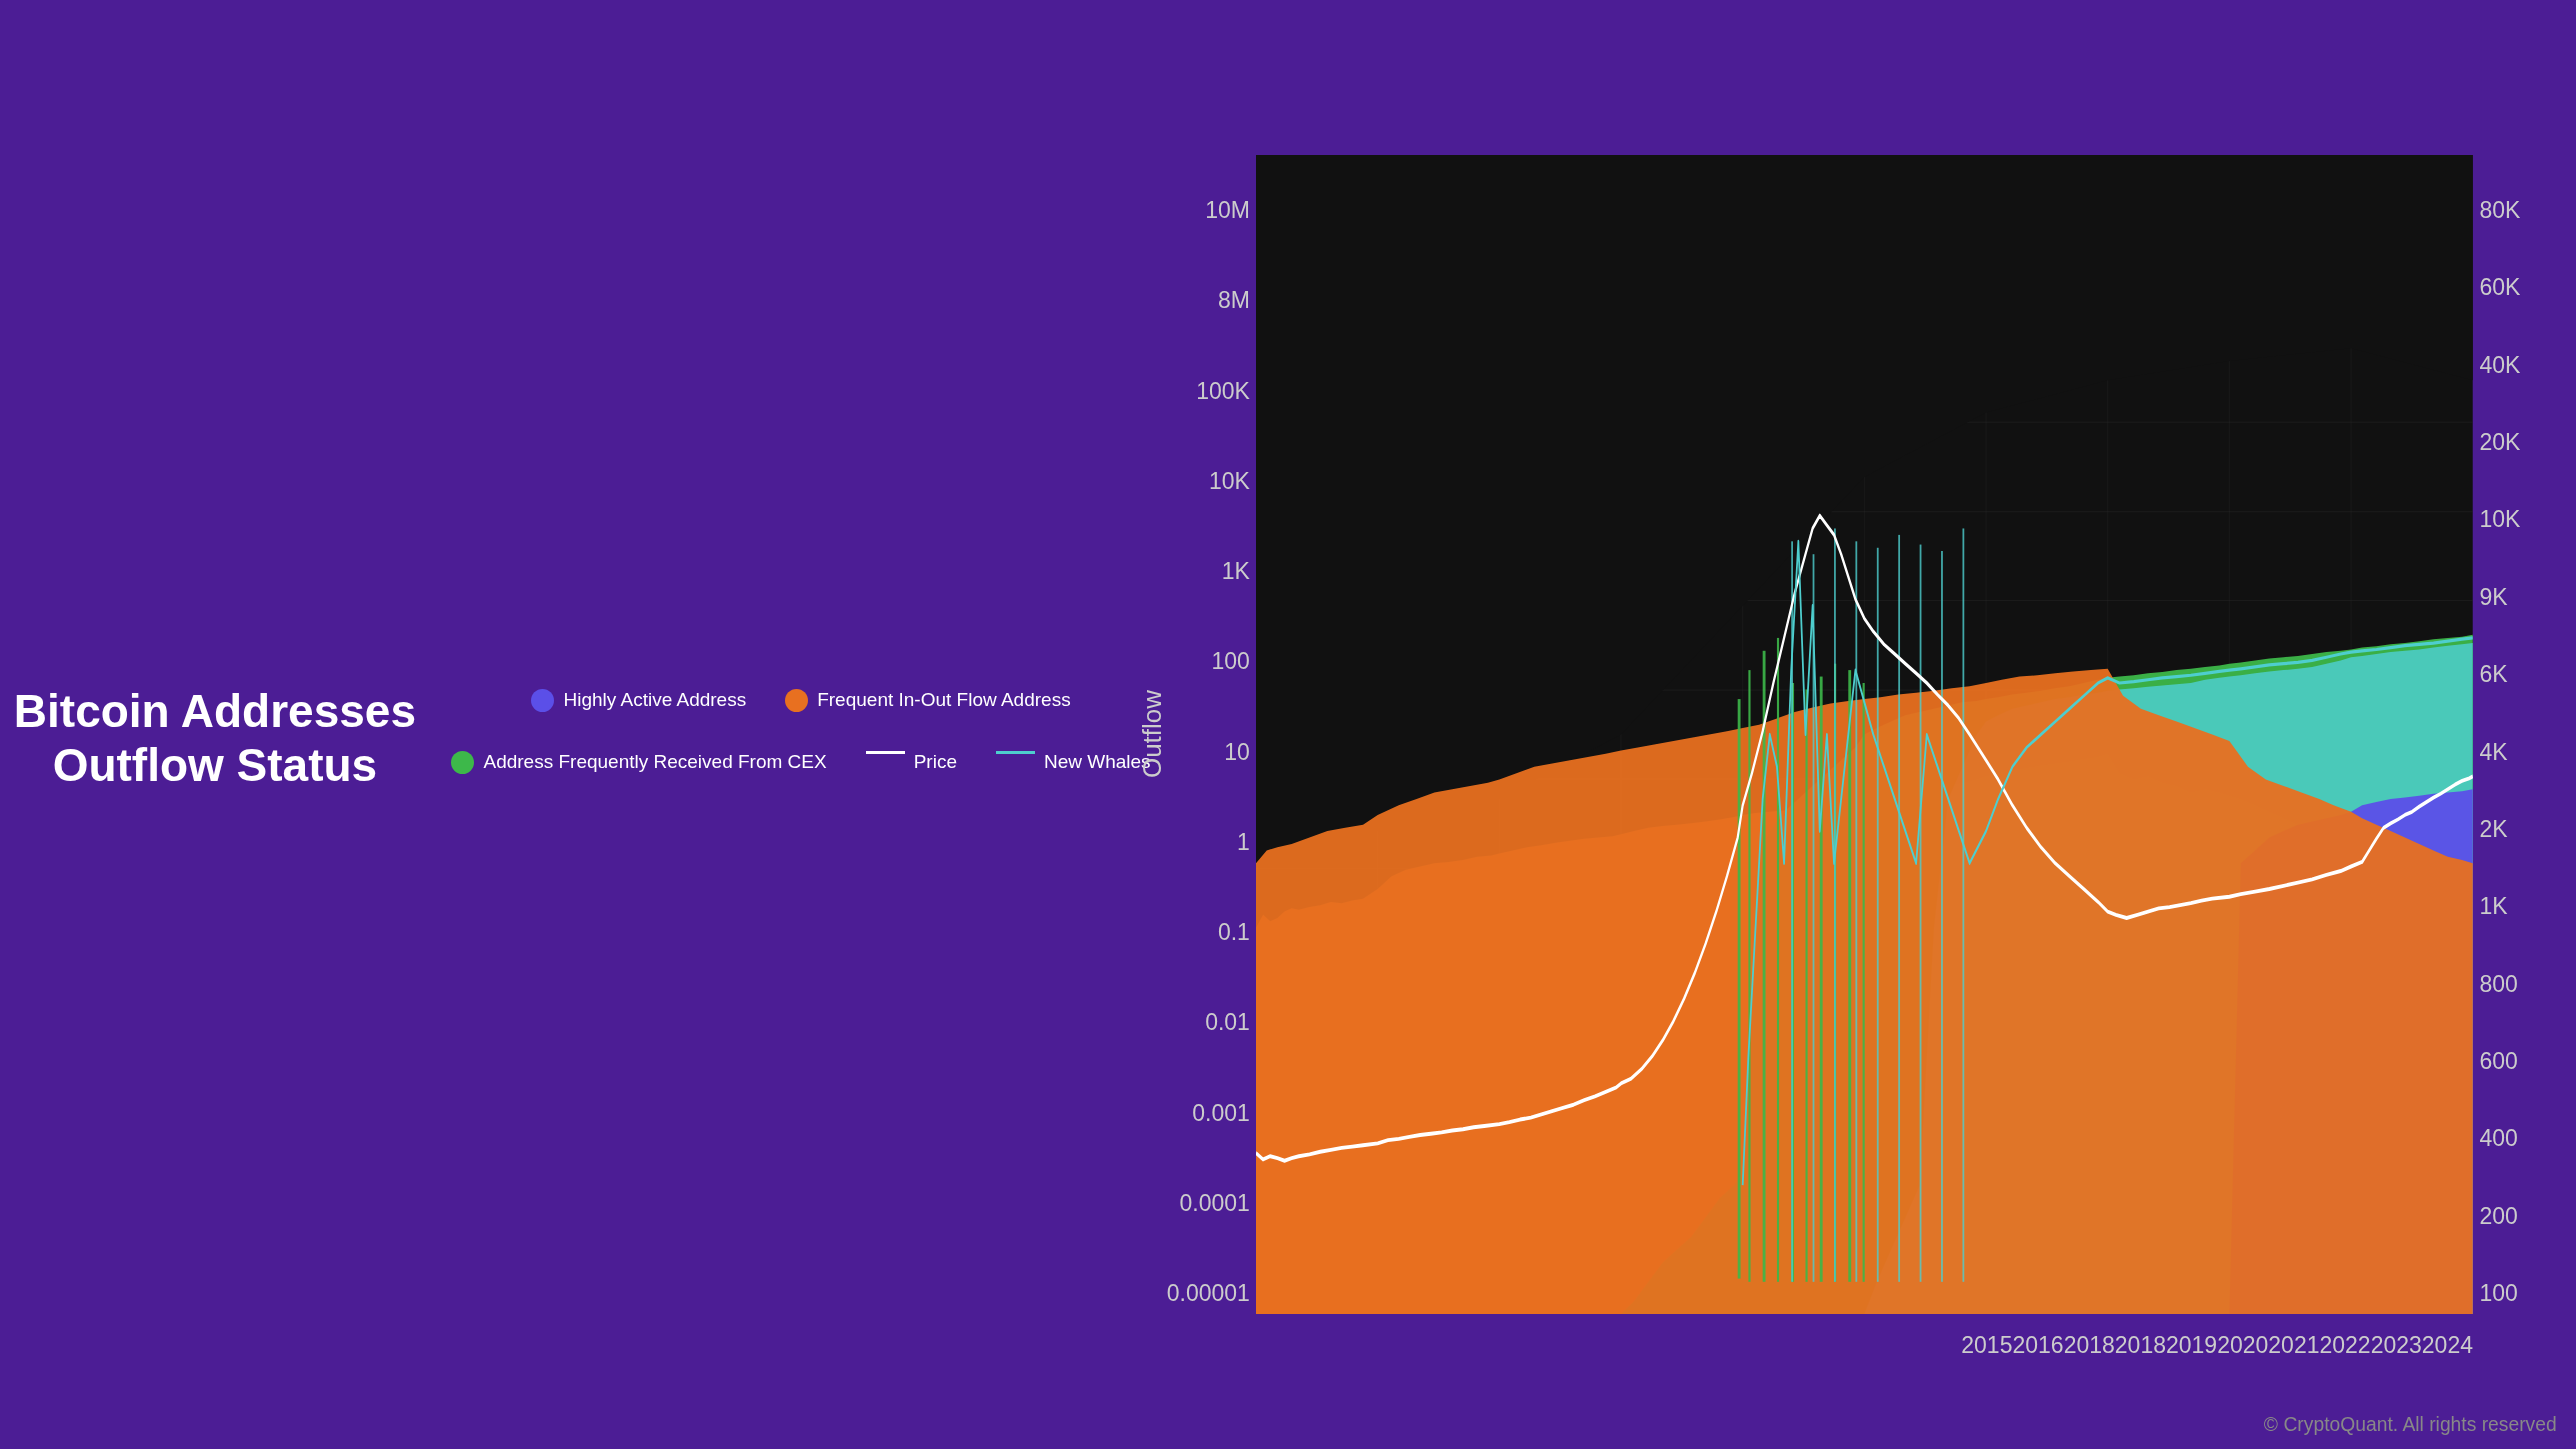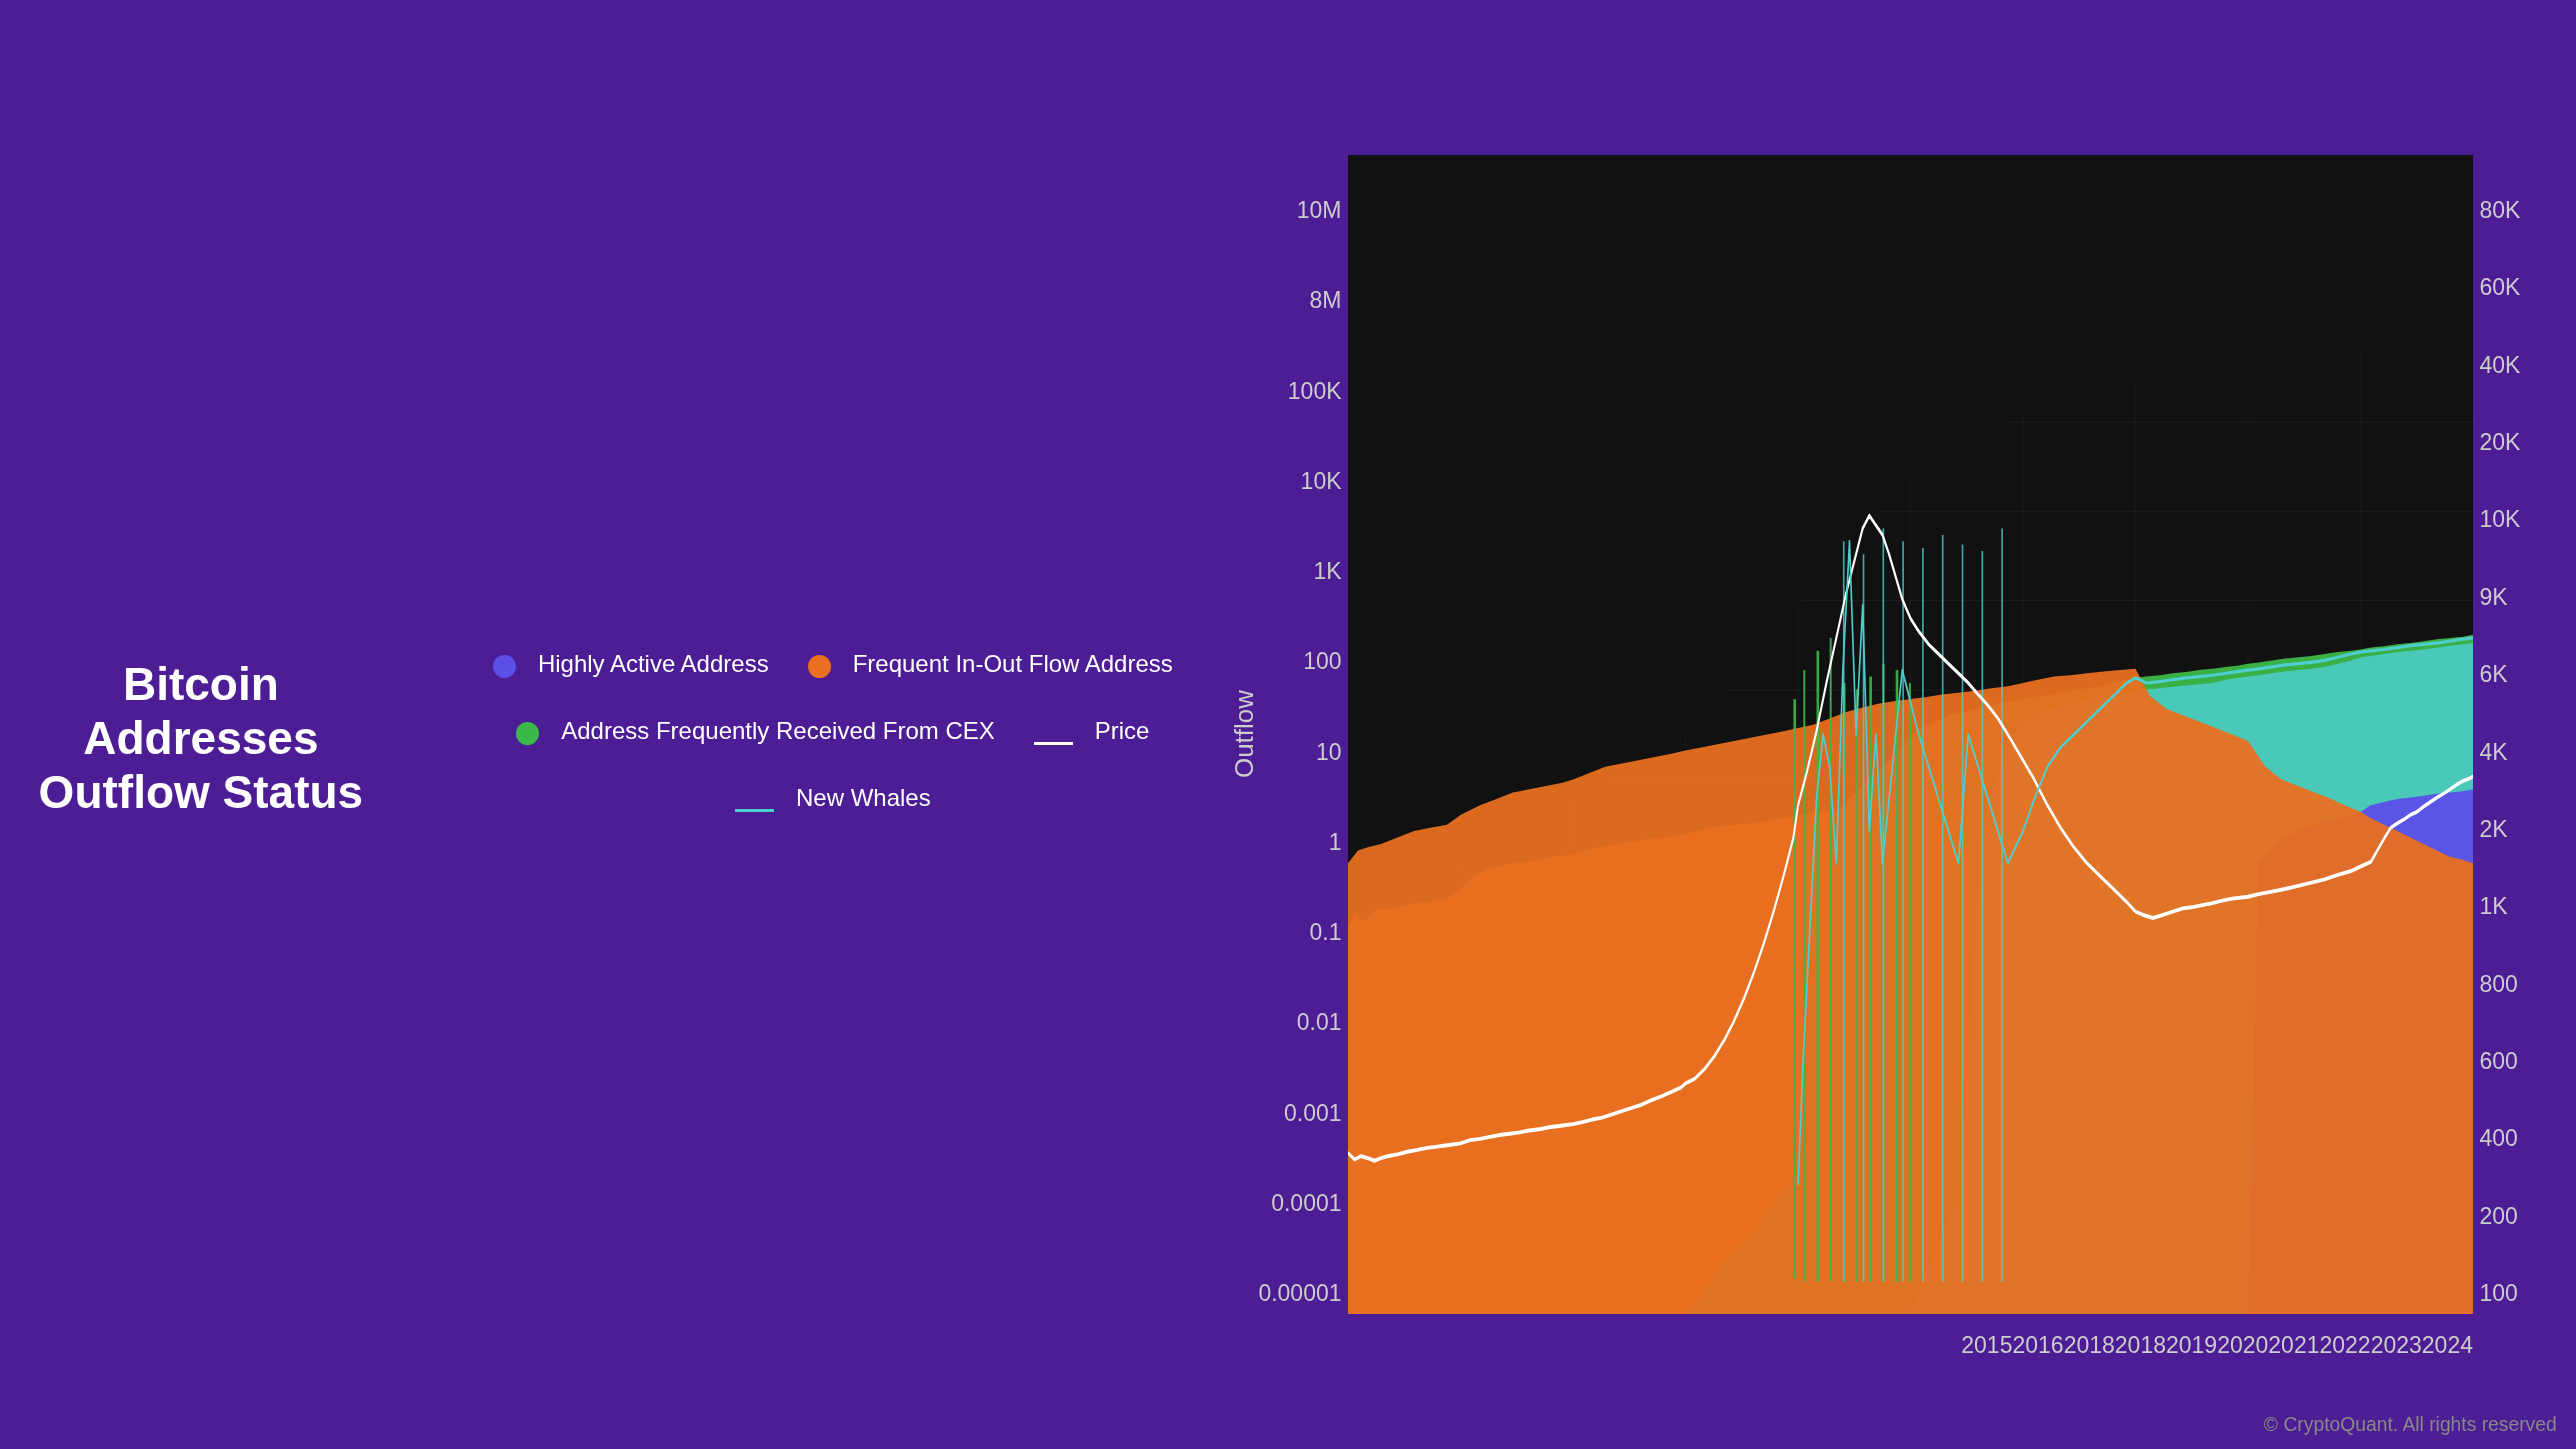--- a/index.html
+++ b/index.html
@@ -30,24 +30,24 @@
     .legend {
       display: flex;
       align-items: center;
       gap: 39px;
       margin-top: 13px;
       flex-wrap: wrap;
       justify-content: center;
     }
     .legend-item {
       display: flex;
-      align-items: flex-end;
-      gap: 22px;
+      align-items: flex-start;
+      gap: 9px;
       color: #fff;
-      font-size: 24px;
+      font-size: 19px;
     }
     .legend-dot {
       width: 23px;
       height: 23px;
       border-radius: 50%;
       flex-shrink: 0;
     }
     .legend-line {
       width: 39px;
       height: 3.2px;

